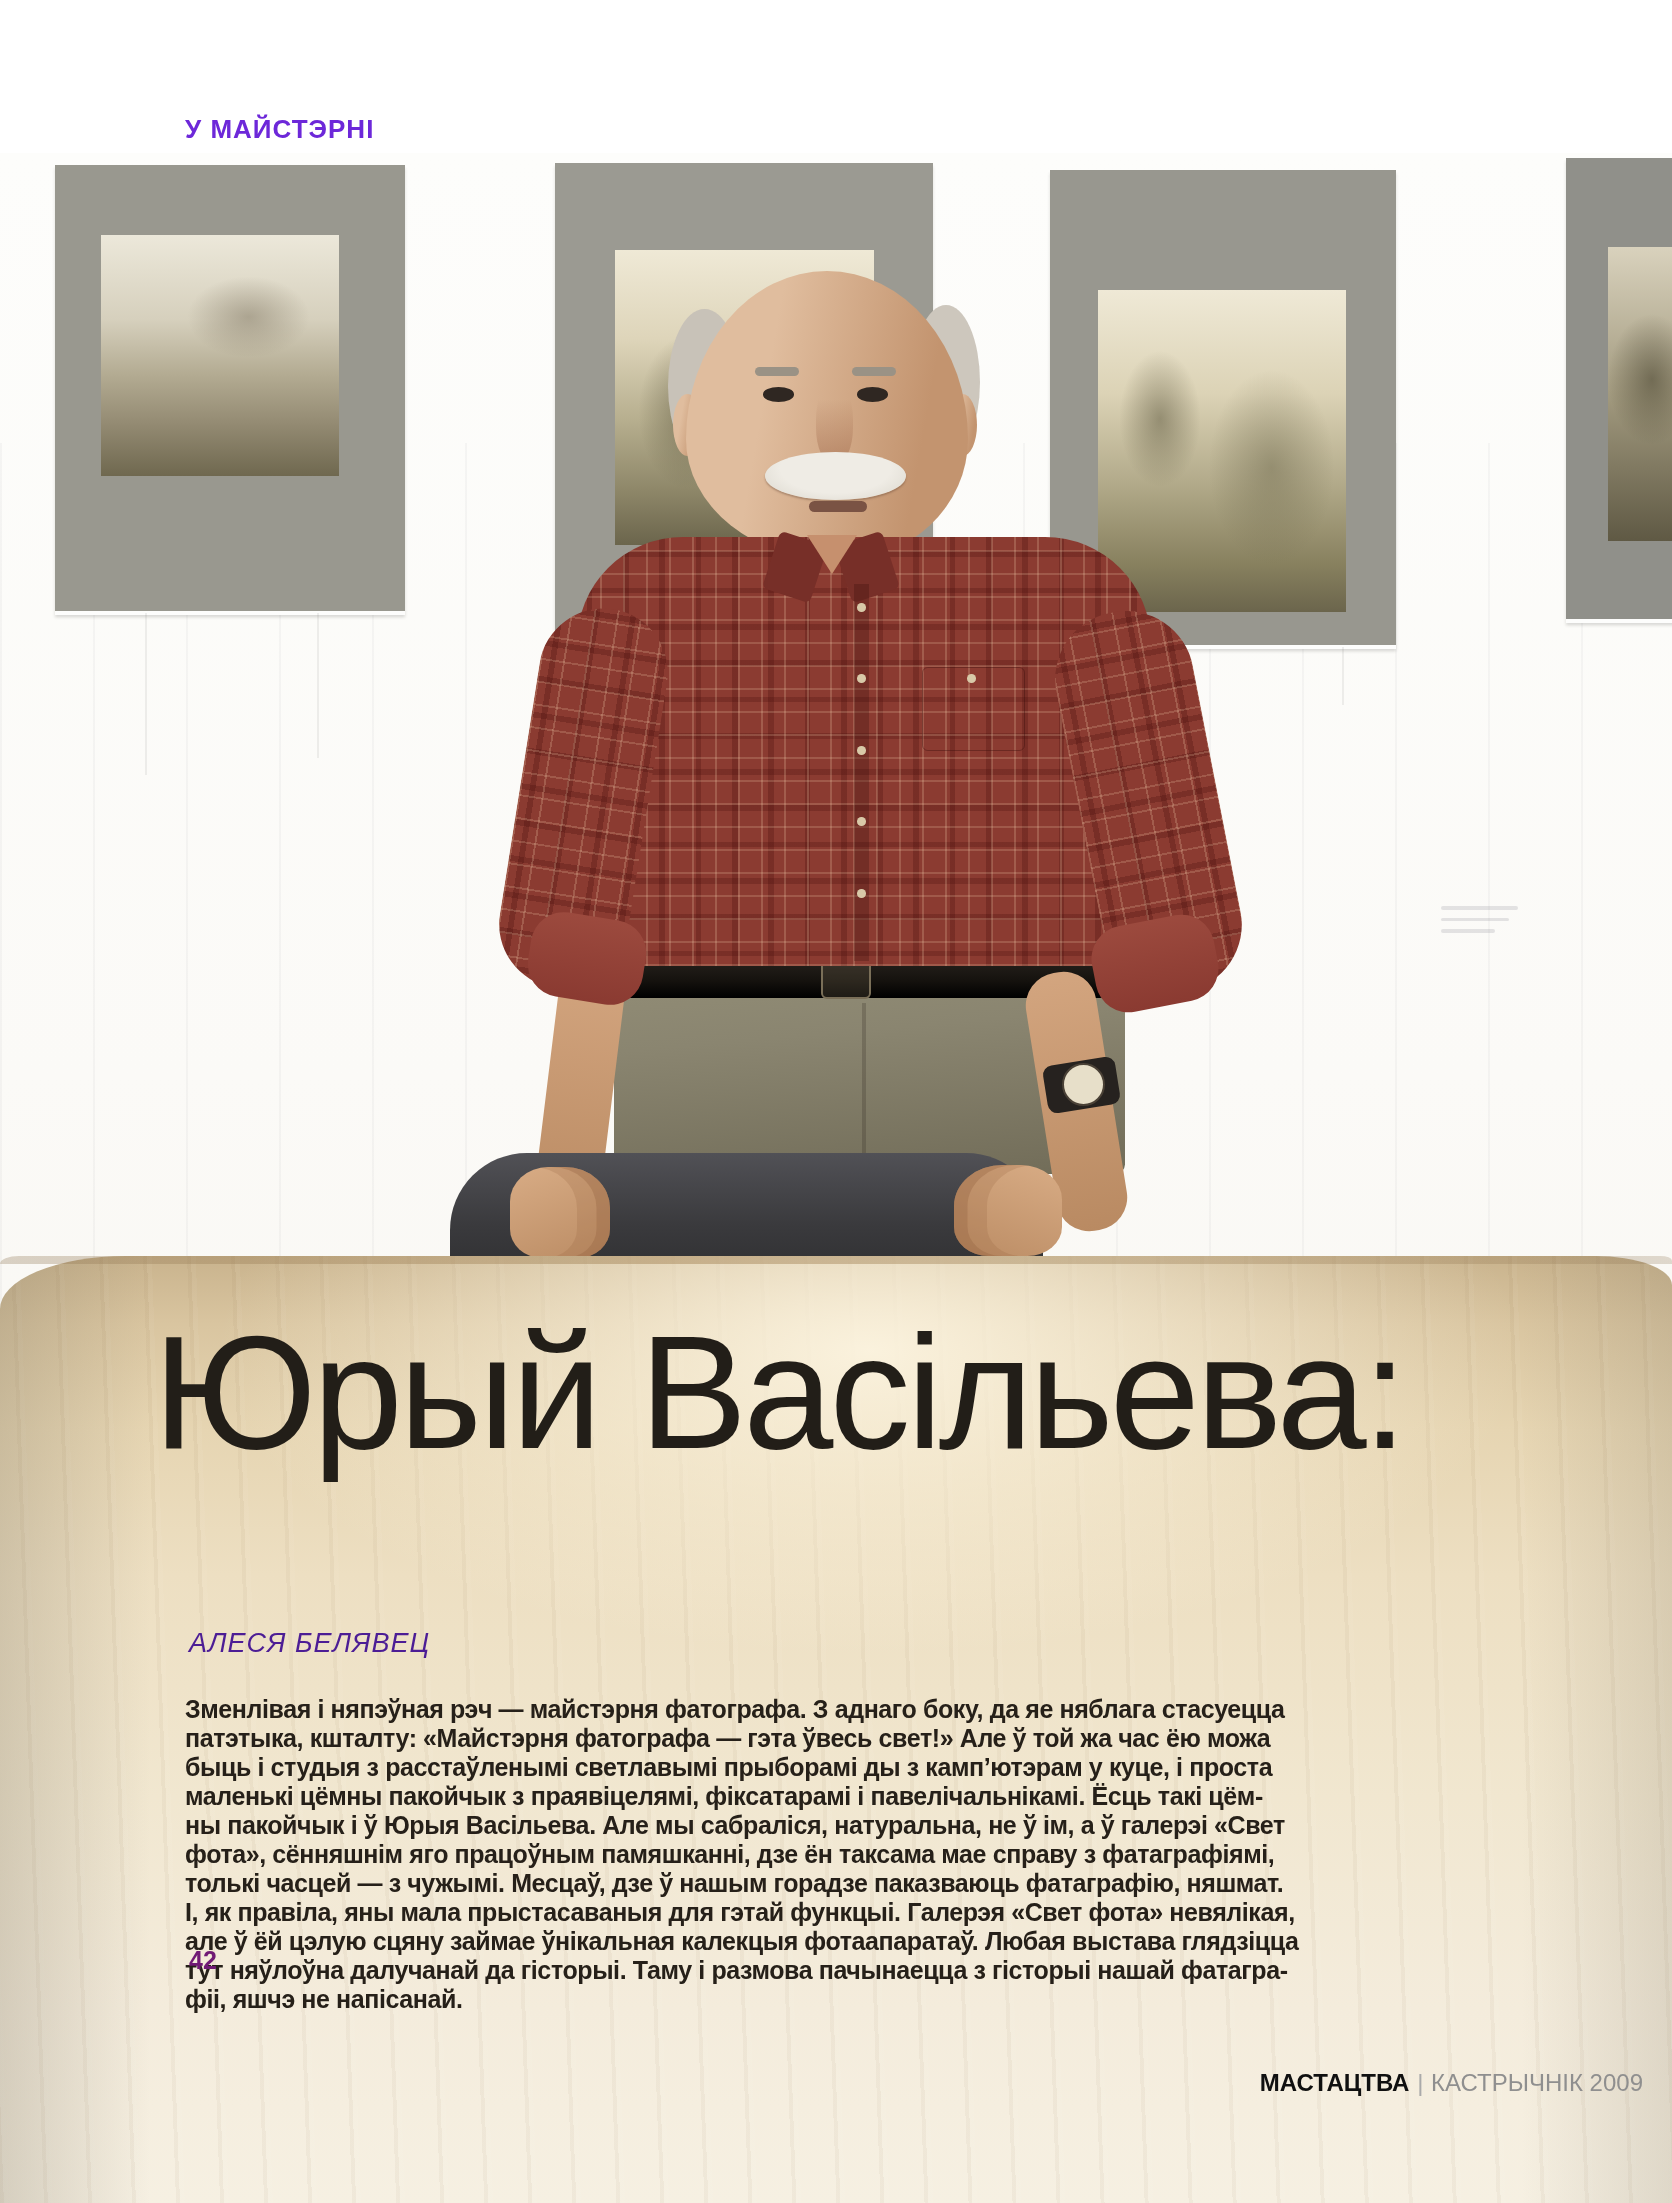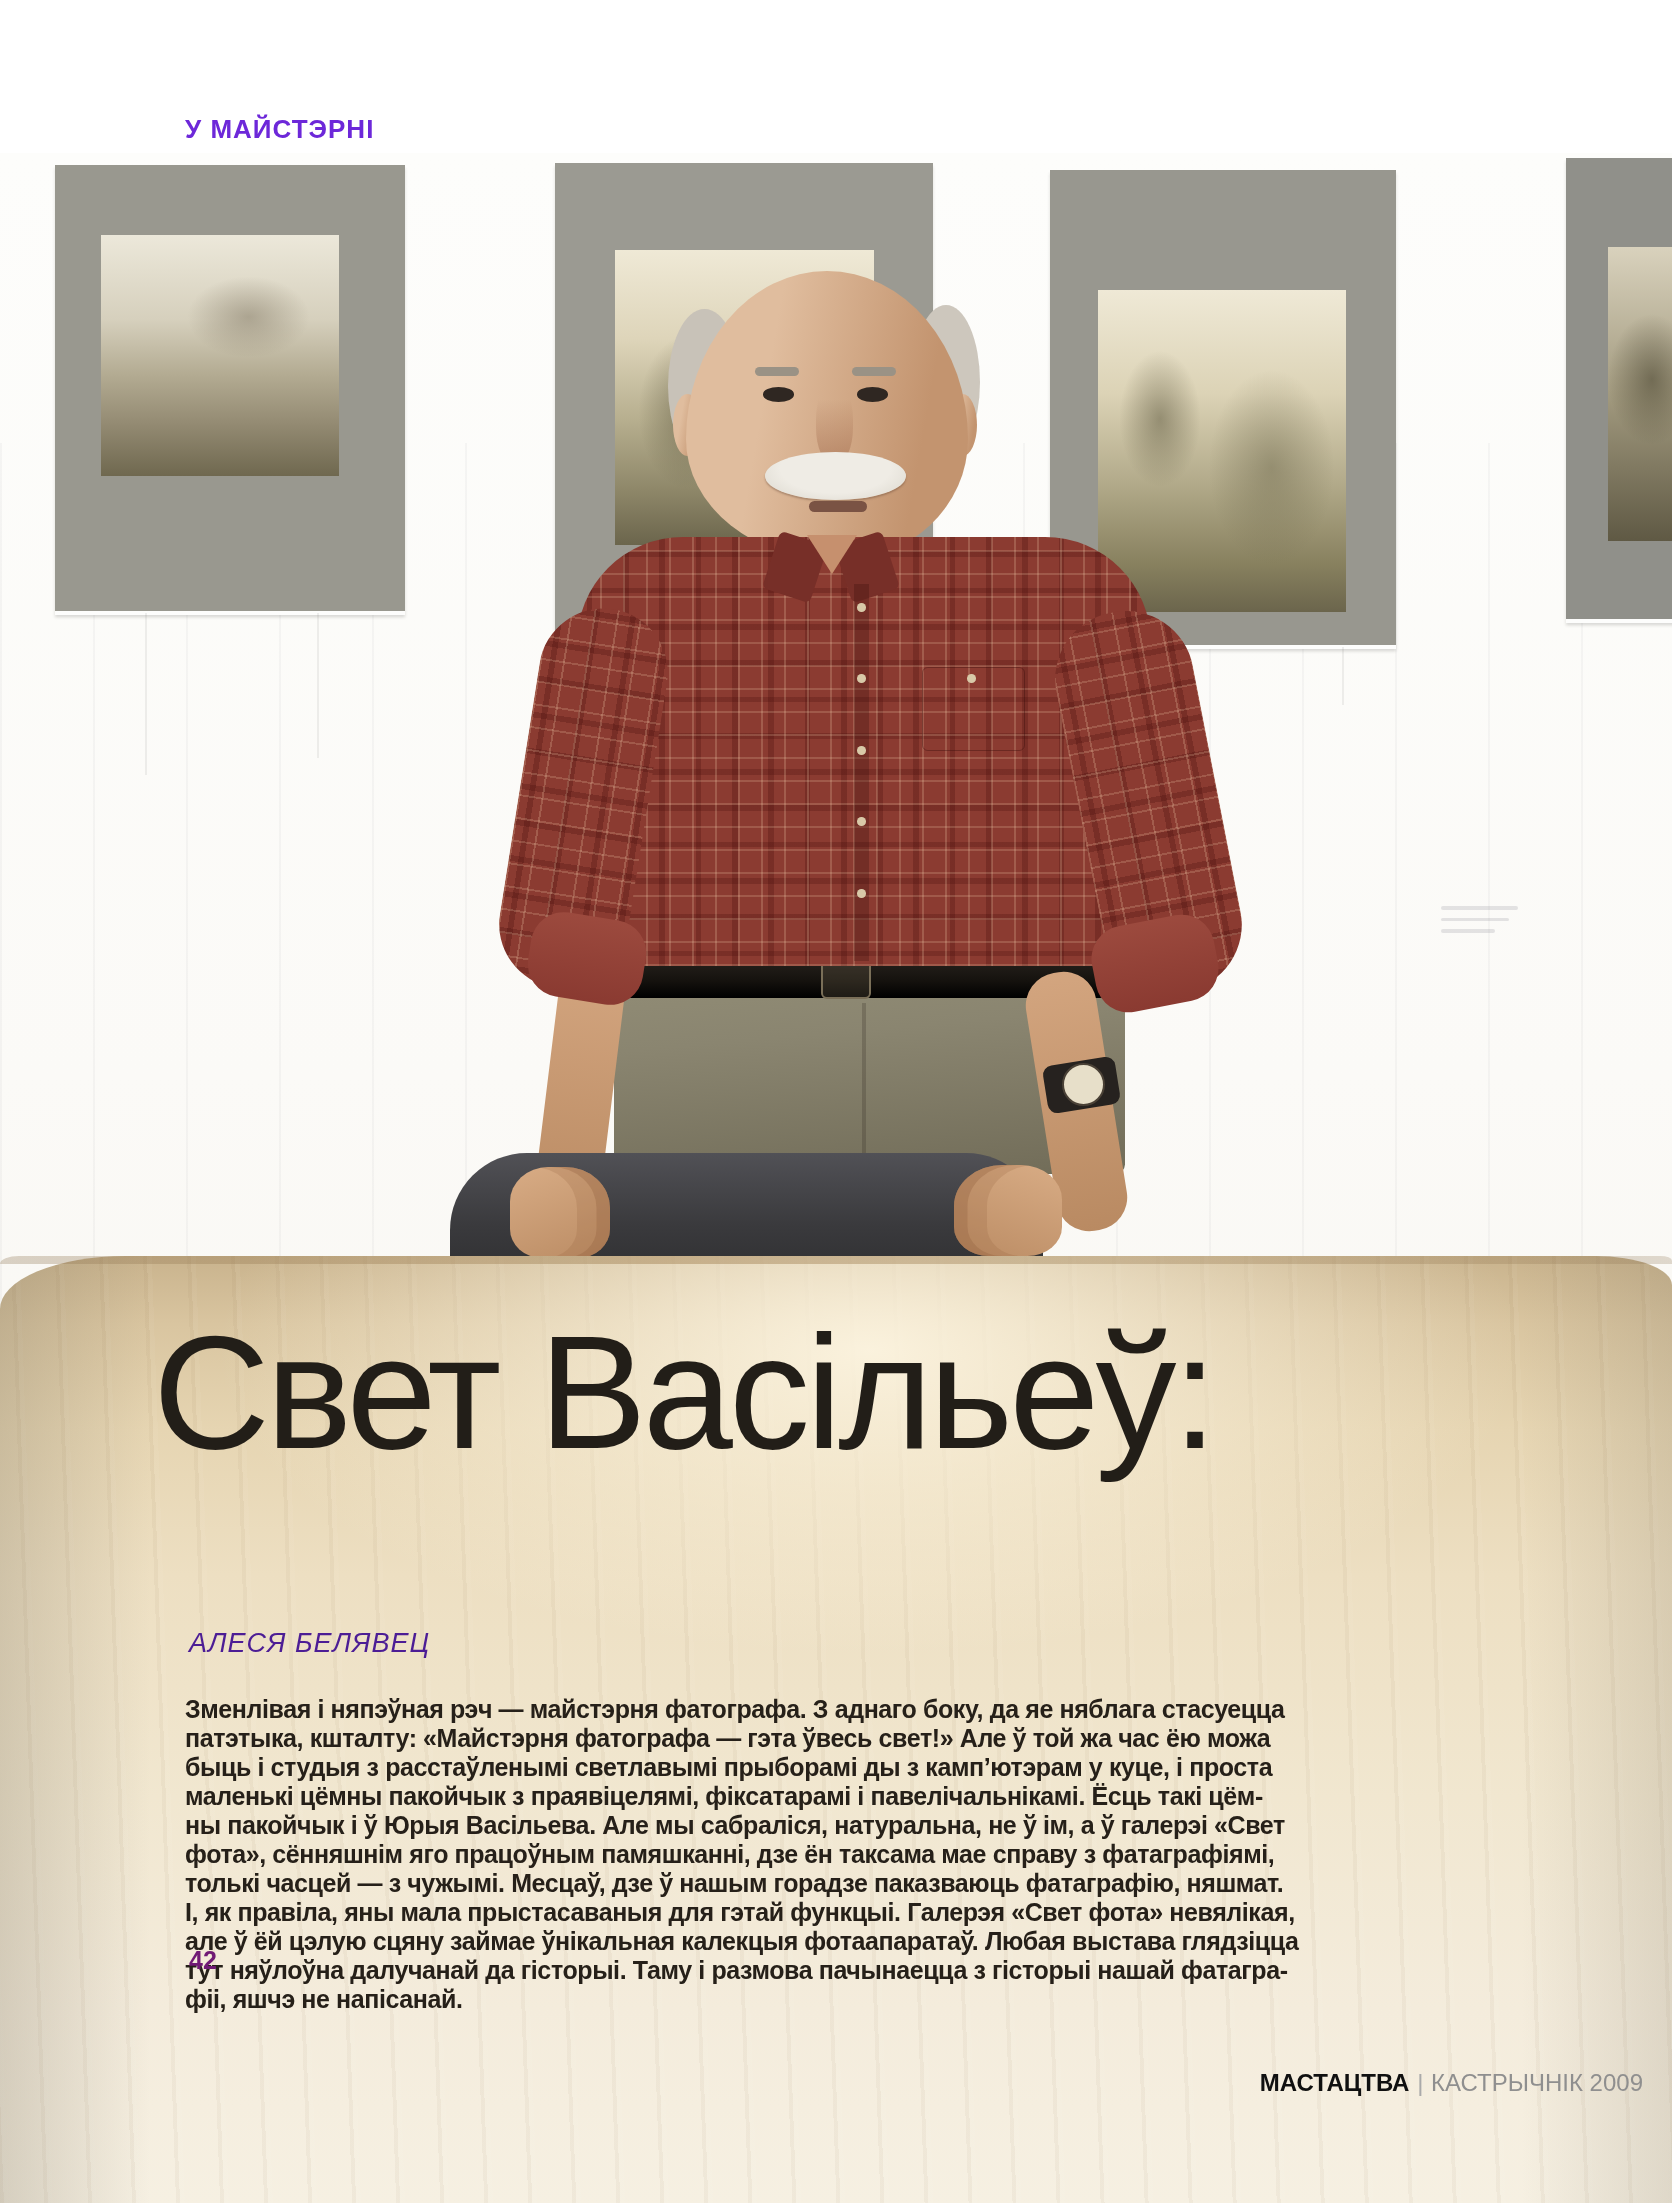--- a/index.html
+++ b/index.html
@@ -190,21 +190,21 @@
     <div class="abs" style="left:510px;top:1014px;width:100px;height:91px;border-radius:38% 45% 32% 32%;
                 background:linear-gradient(160deg,#d8ac85,#bb8c64);
                 box-shadow:inset -13.5px 0 0 rgba(150,100,65,0.35), inset -33px 0 0 rgba(150,100,65,0.22);"></div>
     <div class="abs" style="left:954px;top:1012px;width:108px;height:91px;border-radius:45% 38% 32% 32%;
                 background:linear-gradient(200deg,#d8ac85,#bb8c64);
                 box-shadow:inset 13.5px 0 0 rgba(150,100,65,0.35), inset 33px 0 0 rgba(150,100,65,0.22);"></div>
 
     <div class="table"></div>
   </div>
 
-  <div class="title-line title-1">Свет Васільеў:</div>
+  <div class="title-line title-1">Юрый Васільева:</div>
   <div class="author">АЛЕСЯ БЕЛЯВЕЦ</div>
   <div class="body-text">Зменлівая і няпэўная рэч — майстэрня фатографа. З аднаго боку, да яе няблага стасуецца
 патэтыка, кшталту: «Майстэрня фатографа — гэта ўвесь свет!» Але ў той жа час ёю можа
 быць і студыя з расстаўленымі светлавымі прыборамі ды з камп’ютэрам у куце, і проста
 маленькі цёмны пакойчык з праявіцелямі, фіксатарамі і павелічальнікамі. Ёсць такі цём-
 ны пакойчык і ў Юрыя Васільева. Але мы сабраліся, натуральна, не ў ім, а ў галерэі «Свет
 фота», сённяшнім яго працоўным памяшканні, дзе ён таксама мае справу з фатаграфіямі,
 толькі часцей — з чужымі. Месцаў, дзе ў нашым горадзе паказваюць фатаграфію, няшмат.
 І, як правіла, яны мала прыстасаваныя для гэтай функцыі. Галерэя «Свет фота» невялікая,
 але ў ёй цэлую сцяну займае ўнікальная калекцыя фотаапаратаў. Любая выстава глядзіцца

